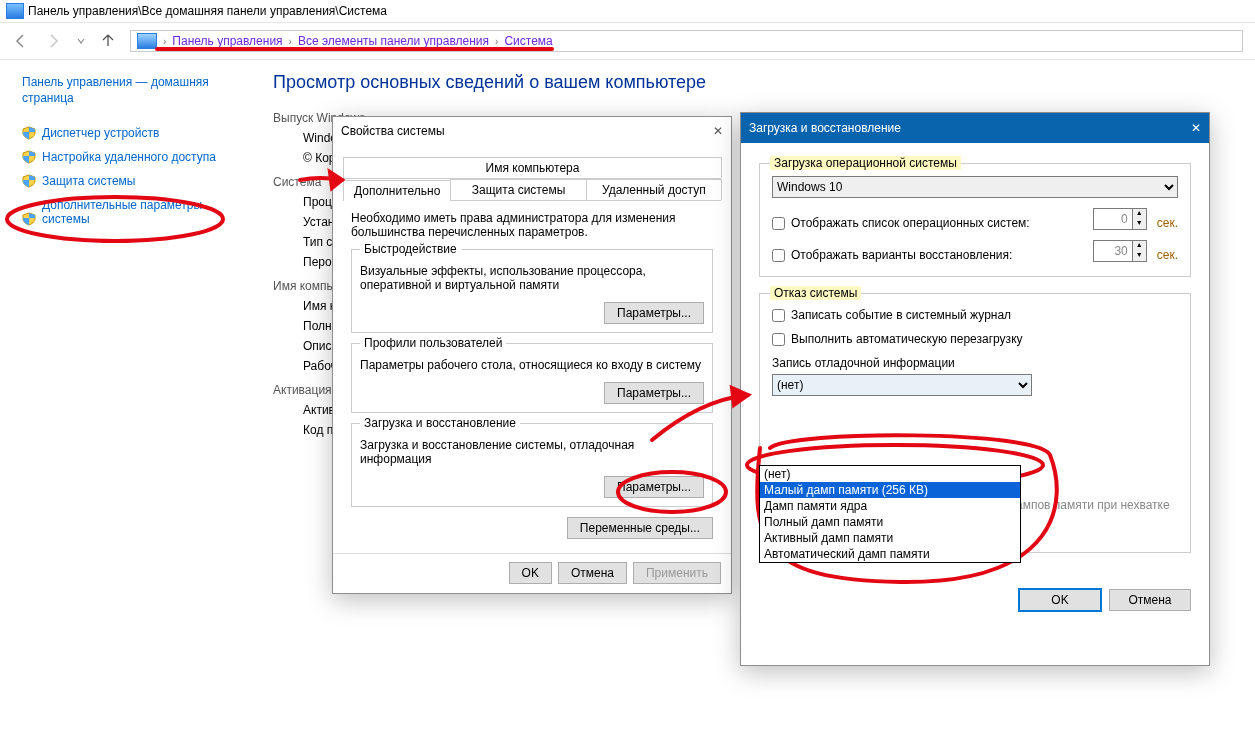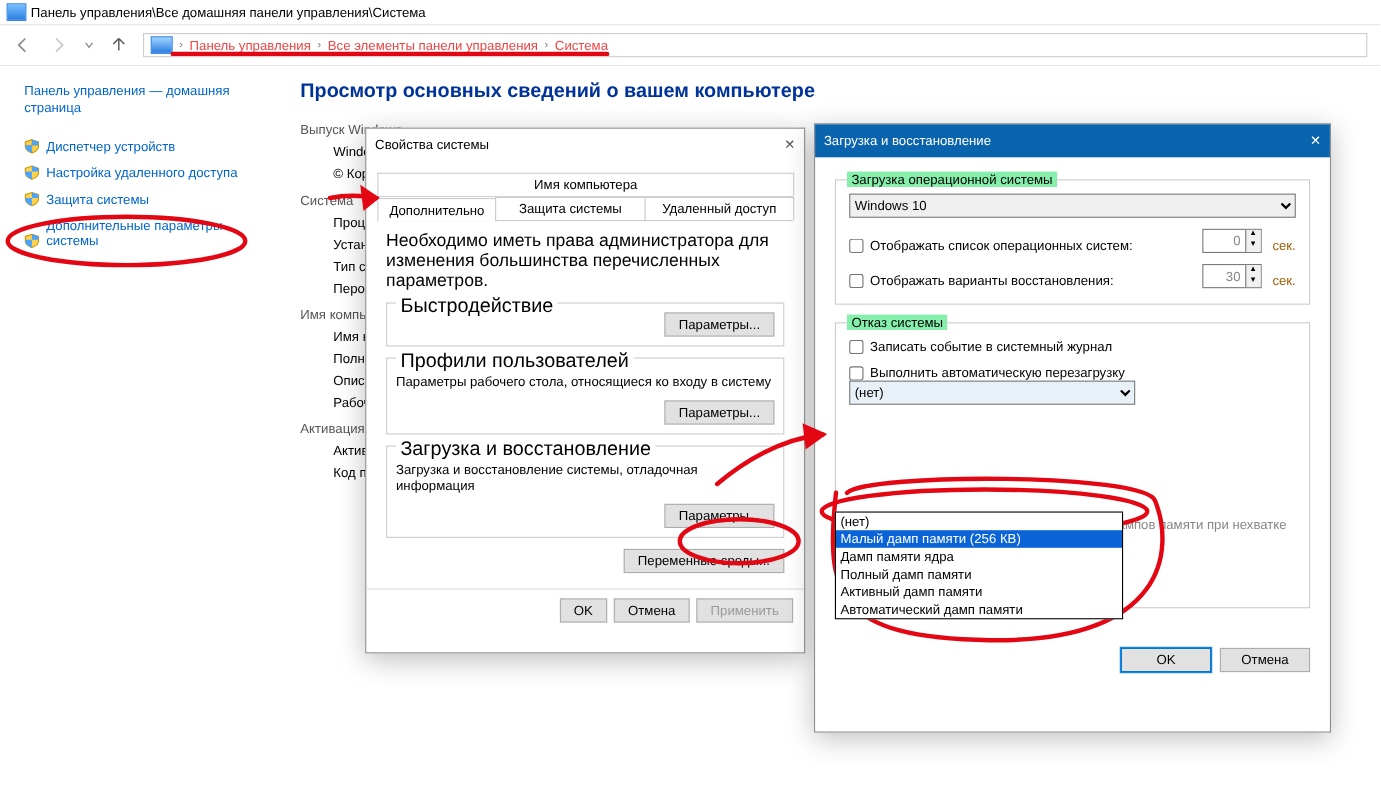--- a/index.html
+++ b/index.html
@@ -8,65 +8,65 @@
   
   .titlebar{height:22px;background:#fff;border-bottom:1px solid #e5e5e5;display:flex;align-items:center;padding:0 6px}
   .titlebar .sys-icon{width:16px;height:16px;margin-right:6px}
 
   
   .navbar{height:36px;display:flex;align-items:center;padding:0 12px;gap:14px;border-bottom:1px solid #e5e5e5}
   .nav-arrow{color:#8a8a8a}
   .nav-arrow svg{display:block}
   .nav-up{color:#555}
   .breadcrumb{display:flex;align-items:center;gap:6px;border:1px solid #ccc;padding:2px 6px;flex:1;max-width:1100px}
-  .crumb{color:#ef4444}
+  .crumb{color:#6d28d9}
   .crumb-sep{color:#777;font-size:10px}
 
   
   .content{display:flex;position:absolute;top:60px;left:0;right:0;bottom:0}
   .side{width:215px;padding:14px 12px 0 22px}
   .side a{color:#0066cc;text-decoration:none;display:block}
   .side .home{color:#0066cc;margin-bottom:20px;line-height:16px}
   .side .itm{display:flex;align-items:flex-end;gap:6px;margin-bottom:10px}
   .shield{width:14px;height:14px;flex-shrink:0}
   .side .itm a{line-height:14px}
 
   .main{flex:1;padding:12px 24px}
-  .main h1{font-weight:700;font-size:18px;color:#003399;margin:0 0 18px 0}
+  .main h1{font-weight:400;font-size:18px;color:#003399;margin:0 0 18px 0}
   .main .sect{color:#555;margin:10px 0 6px 0}
   .main .row{margin-left:30px;margin-bottom:6px}
 
   
   .dlg{position:absolute;background:#fff;border:1px solid #8e8e8e;box-shadow:0 6px 24px rgba(0,0,0,.25)}
   .dlg1{left:332px;top:116px;width:398px;height:476px}
   .dlg .dlg-title{height:28px;display:flex;align-items:center;padding:0 8px;font-size:12px}
   .dlg .dlg-title .close{margin-left:auto;color:#555}
   .dlg .pad{padding:6px 10px 10px 10px}
   .tabs{display:flex;flex-wrap:wrap;border-bottom:1px solid #ccc;margin-top:6px}
   .tab{border:1px solid #ccc;border-bottom:none;background:#fff;padding:3px 10px;margin-right:-1px;font-size:12px;cursor:default}
   .tab.wide{flex:1;text-align:center}
   .tab.active{background:#fff;position:relative;top:1px}
   .row2{display:flex;border-bottom:1px solid #ccc}
   .tabpage{padding:10px 8px 4px 8px}
-  .note{font-size:16px;margin-bottom:10px}
+  .note{font-size:12px;margin-bottom:10px}
   .group{border:1px solid #ccc;padding:8px 8px 8px 8px;margin-bottom:10px;position:relative}
-  .group .gtitle{position:absolute;top:-8px;left:8px;background:#fff;padding:0 4px;font-size:18px}
+  .group .gtitle{position:absolute;top:-8px;left:8px;background:#fff;padding:0 4px;font-size:12px}
   .group .gtext{font-size:12px;margin:6px 0 10px 0}
   .btn{background:#e1e1e1;border:1px solid #adadad;padding:3px 12px;font-size:12px;cursor:default}
   .btn.right{float:right}
   .dlg-buttons{display:flex;justify-content:flex-end;gap:6px;padding:8px 10px;border-top:1px solid #ddd}
   .btn.disabled{color:#9a9a9a}
 
   
   .dlg2{left:740px;top:112px;width:468px;height:552px}
   .dlg2 .dlg-title{background:#0a64ad;color:#fff;height:30px}
   .dlg2 .dlg-title .close{color:#fff}
   .dlg2 .body{padding:20px 18px 10px 18px}
   .fs{border:1px solid #ccc;padding:12px 12px 14px 12px;margin-bottom:16px;position:relative}
-  .fs .leg{position:absolute;top:-8px;left:10px;background:#86efac;padding:0 4px}
+  .fs .leg{position:absolute;top:-8px;left:10px;background:#fef9c3;padding:0 4px}
   .lbl{display:block;margin-bottom:4px}
   select.full{width:100%;height:22px;border:1px solid #7a7a7a;font-size:12px}
   select.sel-open{width:260px;height:22px;border:1px solid #7a7a7a;font-size:12px;background:#e8f0f8}
   .chkrow{display:flex;align-items:flex-end;margin-top:10px;gap:6px}
   .chkrow input[type=checkbox]{width:13px;height:13px;margin:0}
   .num{display:inline-flex;align-items:center;border:1px solid #7a7a7a;height:20px;margin-left:auto}
   .num span{width:34px;text-align:right;padding-right:4px;color:#888}
   .num .spin{width:14px;display:flex;flex-direction:column}
   .num .spin div{height:10px;border-left:1px solid #7a7a7a;background:#f0f0f0;font-size:7px;line-height:7px;text-align:center}
   .sec{margin-left:4px;color:#a16207}
@@ -201,20 +201,21 @@
     <div class="row2">
       <div class="tab active">Дополнительно</div>
       <div class="tab" style="flex:1;text-align:center">Защита системы</div>
       <div class="tab" style="flex:1;text-align:center">Удаленный доступ</div>
     </div>
     <div class="tabpage">
       <div class="note">Необходимо иметь права администратора для изменения большинства перечисленных параметров.</div>
 
       <div class="group clearfix">
         <div class="gtitle">Быстродействие</div>
+        <div class="gtext">Визуальные эффекты, использование процессора, оперативной и виртуальной памяти</div>
         <button class="btn right">Параметры...</button>
       </div>
 
       <div class="group clearfix">
         <div class="gtitle">Профили пользователей</div>
         <div class="gtext">Параметры рабочего стола, относящиеся ко входу в систему</div>
         <button class="btn right">Параметры...</button>
       </div>
 
       <div class="group clearfix">
@@ -275,20 +276,21 @@
     <div class="fs" style="height:232px">
       <div class="leg">Отказ системы</div>
       <div class="chkrow" style="margin-top:2px">
         <input type="checkbox" style="">
         <span>Записать событие в системный журнал</span>
       </div>
       <div class="chkrow">
         <input type="checkbox" style="">
         <span>Выполнить автоматическую перезагрузку</span>
       </div>
+      <label class="lbl" style="margin-top:10px">Запись отладочной информации</label>
       <select class="sel-open">
         <option>(нет)</option>
       </select>
       <div class="truncated" style="margin-top:100px">Отключить автоматическое удаление дампов памяти при нехватке места на ...</div>
     </div>
   </div>
   <div class="dlg2-buttons">
     <button class="btn primary" style="width:82px">OK</button>
     <button class="btn" style="width:82px">Отмена</button>
   </div>

